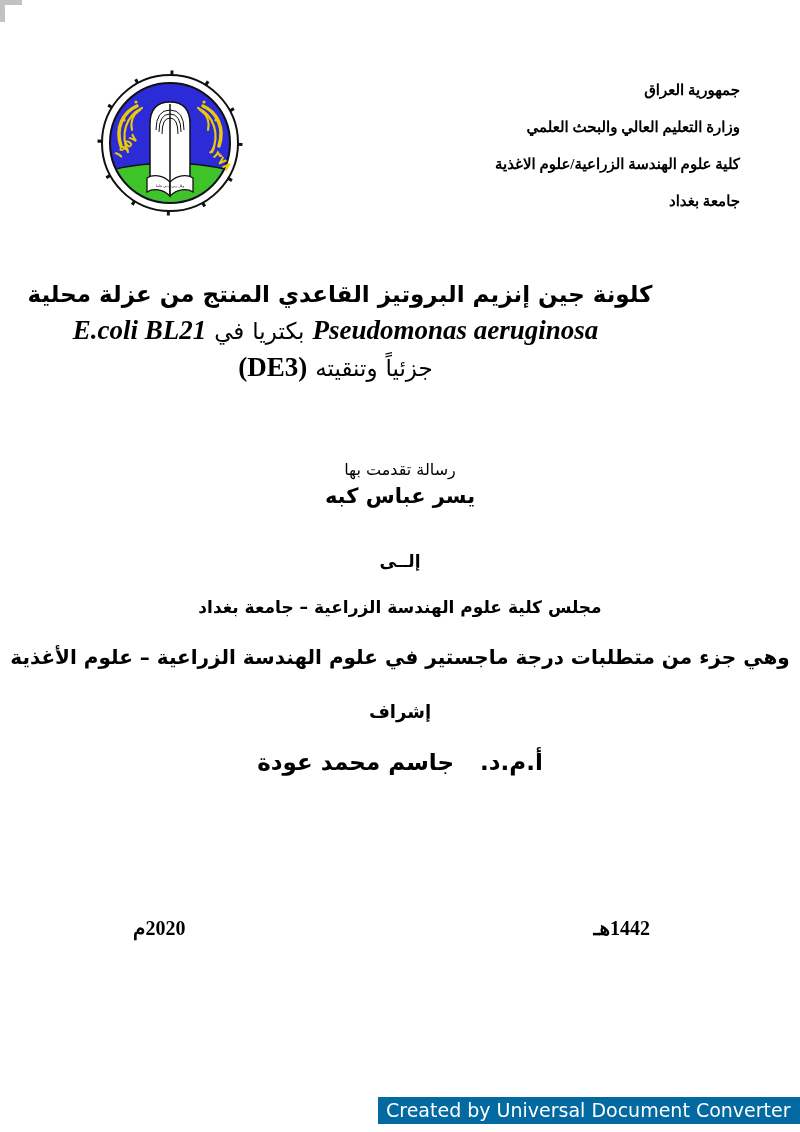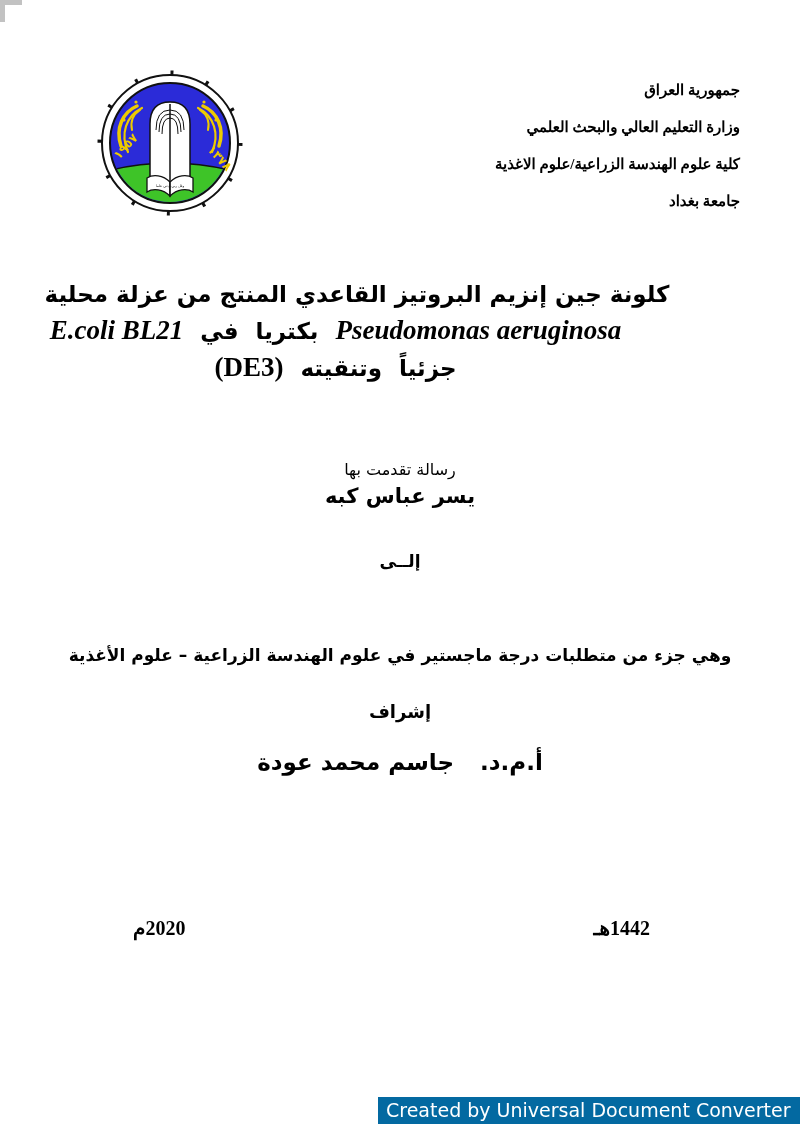--- a/index.html
+++ b/index.html
@@ -13,39 +13,39 @@
   .corner-h{left:0;top:0;width:22px;height:5px;background:#c2c2c2;}
   .corner-v{left:0;top:0;width:5px;height:22px;background:#c2c2c2;}
   
   .header-block{
     top:72px; right:60px; text-align:right; direction:rtl;
     font-size:15px; font-weight:bold; line-height:37px; white-space:nowrap;font-family:Liberation Serif, serif;
   }
   
   .logo{left:95px; top:68px; width:150px; height:150px;}
   
-  .title-line{left:17px; width:680px; text-align:center; direction:rtl;
+  .title-line{left:0; width:680px; text-align:center; direction:rtl;
     font-weight:bold; font-size:23px; white-space:nowrap;}
   .title-l1{top:281px;}
   .title-row{left:0; width:671px; display:flex; justify-content:center;
-    align-items:baseline; column-gap:17px; direction:ltr;}
+    align-items:baseline; column-gap:8px; direction:ltr;}
   .title-l2{top:315px;}
   .title-l3{top:352px;}
   .latin-title{font-family:"Liberation Serif","DejaVu Serif",serif;
     font-weight:bold; font-style:italic; font-size:27px; white-space:nowrap;}
   .latin-upright{font-family:"Liberation Serif","DejaVu Serif",serif;
     font-weight:bold; font-style:normal; font-size:27px; white-space:nowrap;}
-  .ar-title{font-weight:bold; font-size:23px; direction:rtl; white-space:nowrap;}
+  .ar-title{font-weight:normal; font-size:23px; direction:rtl; white-space:nowrap;}
   
   .center-ar{left:0; width:800px; text-align:center; direction:rtl; white-space:nowrap;}
   .intro{top:460px; font-size:16px; font-weight:normal;}
   .author{top:484px; font-size:21px; font-weight:bold;}
   .to-word{top:551px; font-size:17px; font-weight:bold;}
   .council{top:597px; font-size:17px; font-weight:bold;}
-  .requirement{top:645px; font-size:17px; font-weight:bold;}
+  .requirement{top:645px; font-size:20px; font-weight:bold;}
   .supervision-label{top:701px; font-size:18px; font-weight:bold;}
   .supervisor{top:749px; font-size:23px; font-weight:bold;}
   .supervisor .name{margin-right:18px;}
   
   .year{font-family:"Liberation Serif","DejaVu Serif",serif;
     font-weight:bold; font-size:20px; direction:rtl; white-space:nowrap;}
   .year-hijri{top:916px; right:150px;}
   .year-greg{top:916px; left:133px;}
   
   .watermark{
@@ -135,20 +135,21 @@
   <div class="abs title-row title-l3">
     <span class="latin-upright">(DE3)</span>
     <span class="ar-title">وتنقيته</span>
     <span class="ar-title">جزئياً</span>
   </div>
 
   <div class="abs center-ar intro">رسالة تقدمت بها</div>
   <div class="abs center-ar author">يسر عباس كبه</div>
 
   <div class="abs center-ar to-word">إلــى</div>
+  <div class="abs center-ar council">مجلس كلية علوم الهندسة الزراعية – جامعة بغداد</div>
   <div class="abs center-ar requirement">وهي جزء من متطلبات درجة ماجستير في علوم الهندسة الزراعية – علوم الأغذية</div>
 
   <div class="abs center-ar supervision-label">إشراف</div>
   <div class="abs center-ar supervisor">
     <span>أ.م.د.</span>
     <span class="name">جاسم محمد عودة</span>
   </div>
 
   <div class="abs year year-hijri">1442هـ</div>
   <div class="abs year year-greg">2020م</div>

